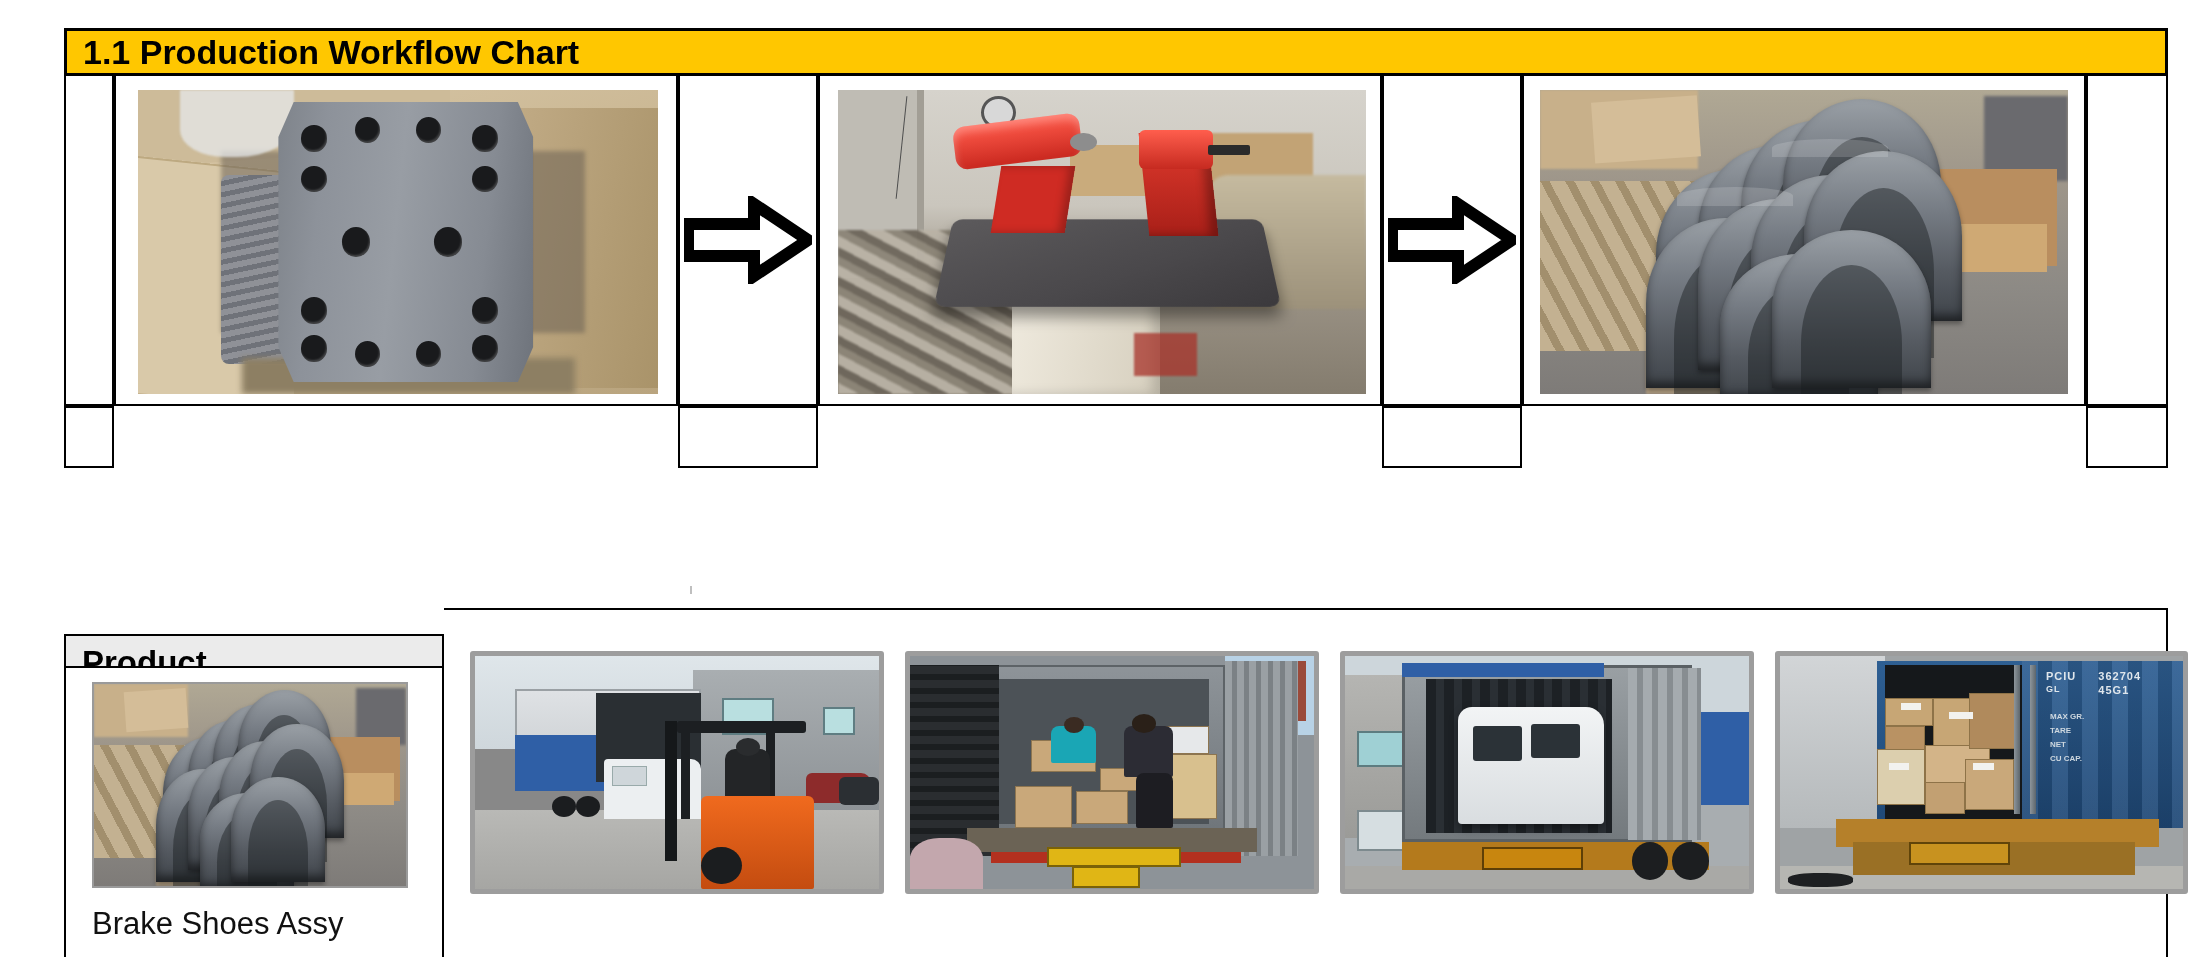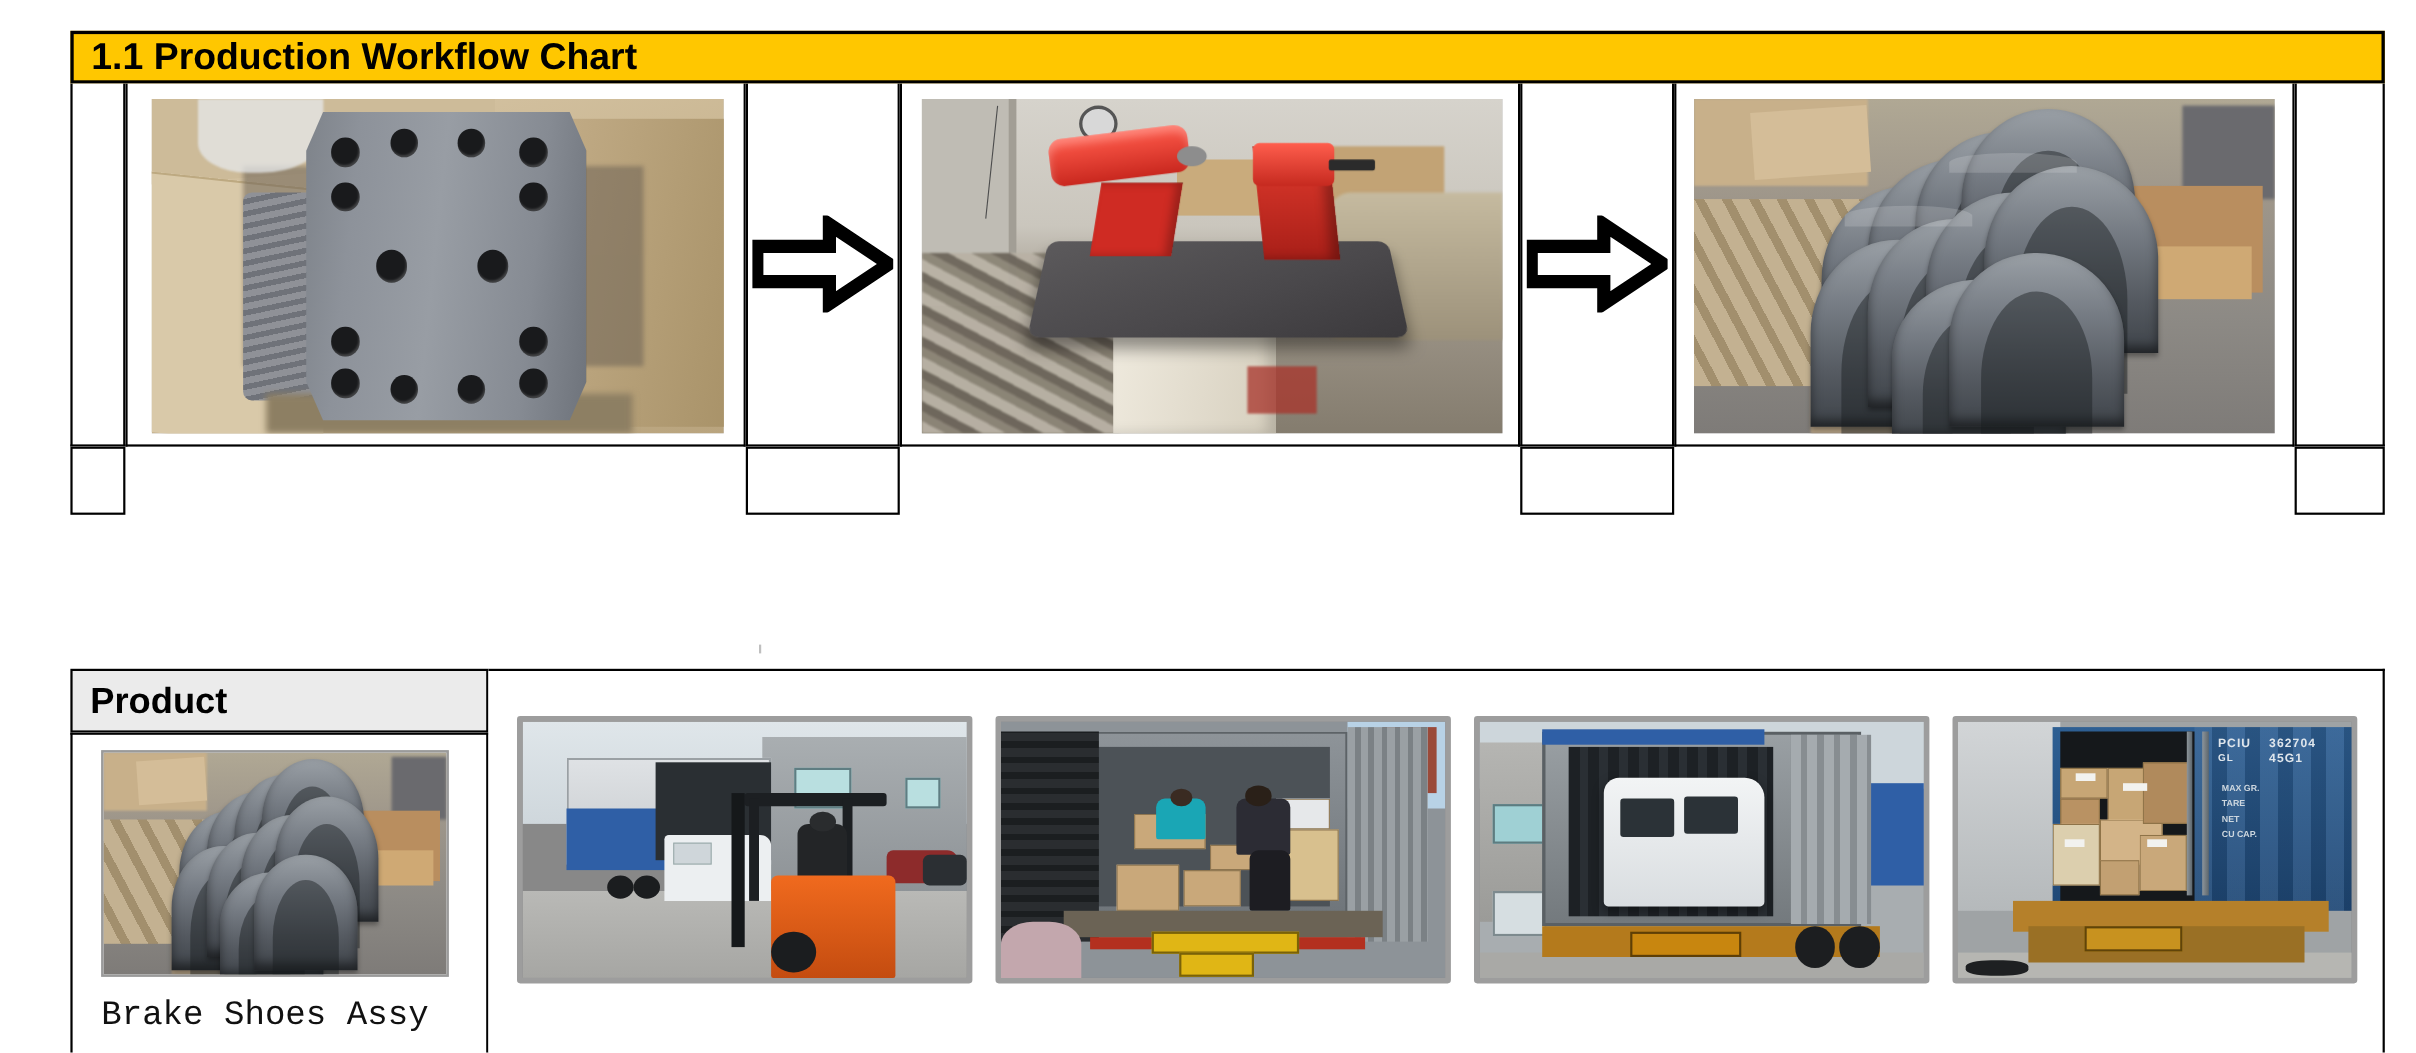--- a/index.html
+++ b/index.html
@@ -13,38 +13,38 @@
   
   .band{
     position:absolute;background:#FFC700;border:3px solid #000;
     display:flex;align-items:center;box-sizing:border-box;
   }
   .band-title{
     font-size:34px;font-weight:bold;color:#000;letter-spacing:0px;
     padding-left:16px;white-space:nowrap;
   }
 
-  .cellbox{position:absolute;box-sizing:border-box;background:#fff;border:2px solid #000;font-family:Liberation Mono, monospace;}
+  .cellbox{position:absolute;box-sizing:border-box;background:#fff;border:2px solid #000;}
   .cap{
     position:absolute;box-sizing:border-box;background:#fff;border:2px solid #000;
     display:flex;align-items:center;
   }
   .cap span{font-size:31px;color:#111;padding-left:14px;white-space:nowrap;}
 
   .photo{position:absolute;overflow:hidden;background:#cfcfcf;}
   .ph-in{position:absolute;inset:0;overflow:hidden;}
 
   .arrowcell{position:absolute;box-sizing:border-box;border:2px solid #000;background:#fff;
              display:flex;align-items:center;justify-content:center;}
   .arrow svg{display:block;}
 
   
   .prodhead{
     position:absolute;box-sizing:border-box;background:#ebebeb;border:2px solid #000;
-    display:flex;align-items:center;
+    display:flex;align-items:center;margin-top:26px;
   }
   .prodhead span{font-size:33px;font-weight:bold;color:#000;padding-left:16px;}
 
   .thumbframe{position:absolute;box-sizing:border-box;border:2px solid #9a9a9a;overflow:hidden;background:#bbb;}
   .shipframe{
     position:absolute;box-sizing:border-box;border:5px solid #9d9d9d;background:#9d9d9d;
     overflow:hidden;border-radius:3px;
   }
   .shipframe .inner{position:absolute;inset:0;overflow:hidden;background:#888;}
 
@@ -433,21 +433,21 @@
         <div class="cabwin" style="left:10%;top:16%;width:34%;height:30%;"></div>
         <div class="cabwin" style="left:50%;top:14%;width:34%;height:30%;"></div>
       </div>
       <div class="abs bed"></div>
       <div class="abs plate"></div>
       <div class="wheel" style="right:10%;top:80%;width:9%;height:16%;"></div>
       <div class="wheel" style="right:20%;top:80%;width:9%;height:16%;"></div>
     </div>
   </div>
 
-  <div class="shipframe" style="left:1775px;top:651px;width:368px;height:243px;">
+  <div class="shipframe" style="left:1775px;top:651px;width:413px;height:243px;">
     <div class="inner s4">
       <div class="abs" style="inset:0;background:#9fa3a5;"></div>
       <div class="abs bgw"></div>
       <div class="abs cont"></div>
       <div class="abs ribs"></div>
       <div class="abs dark"></div>
       <div class="box" style="left:26%;top:18%;width:12%;height:12%;"></div>
       <div class="box" style="left:38%;top:18%;width:14%;height:22%;"></div>
       <div class="box" style="left:26%;top:30%;width:10%;height:26%;background:#b99263;"></div>
       <div class="box" style="left:36%;top:38%;width:16%;height:18%;background:#d3b488;"></div>

